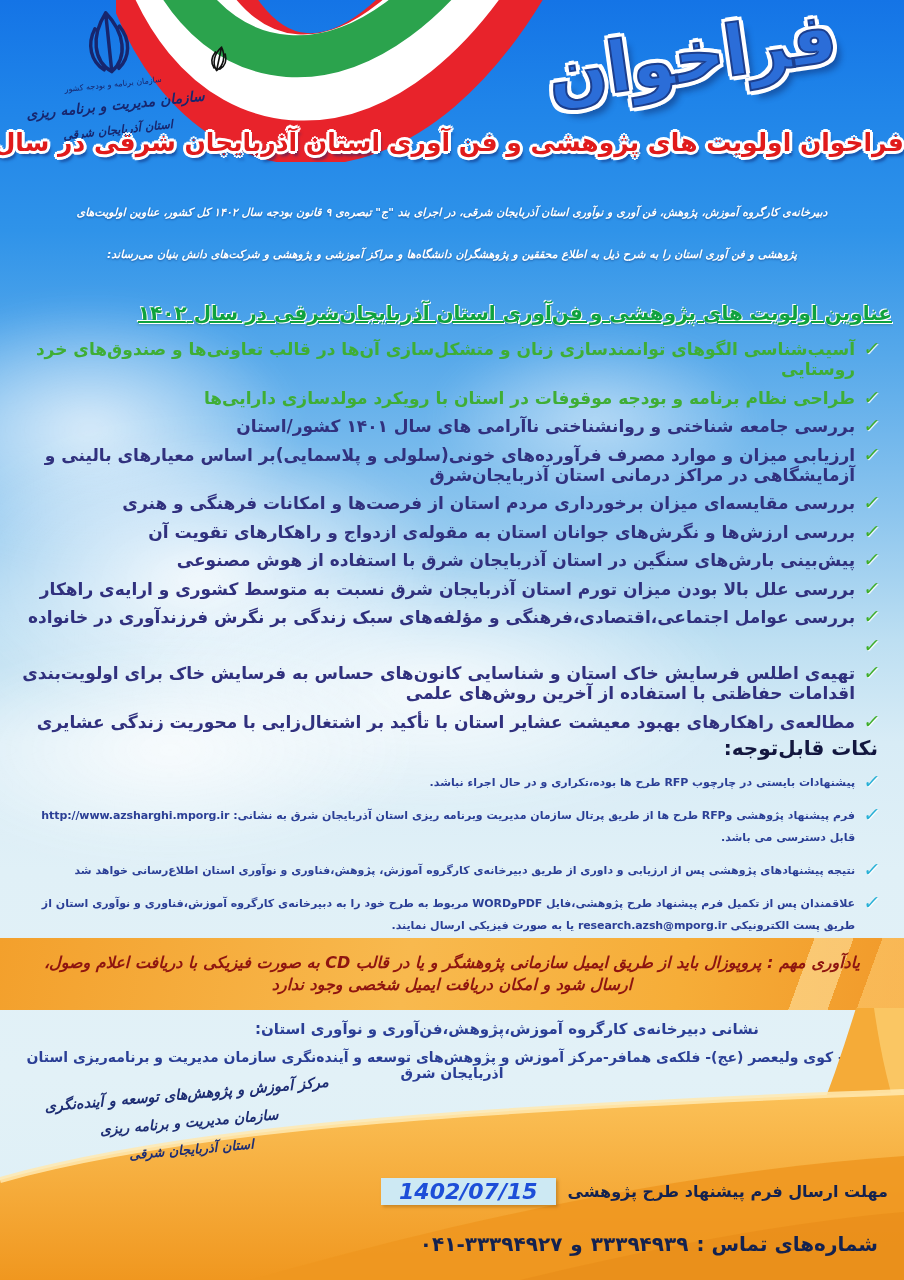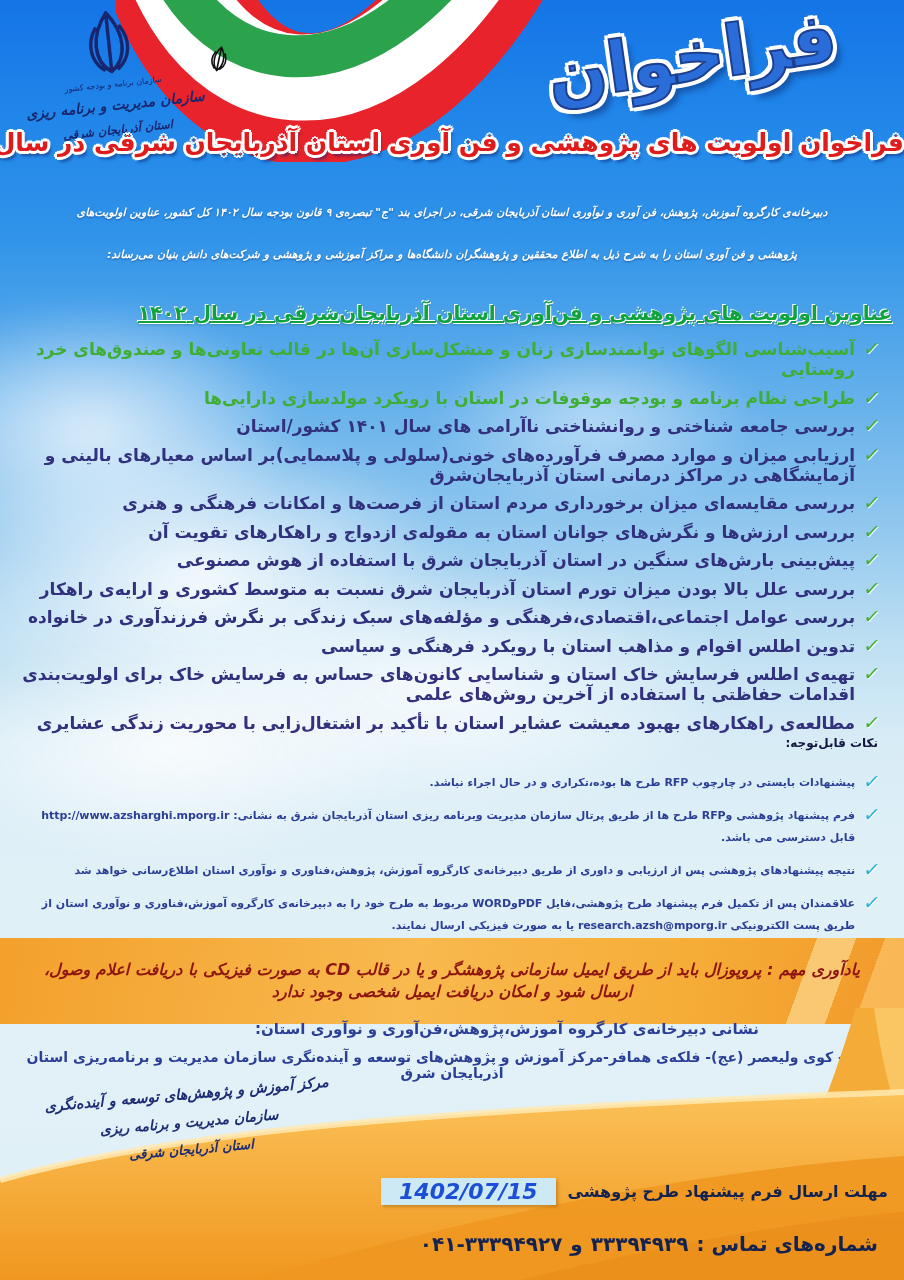--- a/index.html
+++ b/index.html
@@ -53,27 +53,27 @@
     text-shadow:1px 1px 0 #fff,-1px -1px 0 #fff,0 2px 2px rgba(0,60,30,.25);text-decoration:underline;}
 
   .prio-list{position:absolute;top:339px;left:20px;right:24px;direction:rtl;}
   .prow{display:flex;align-items:flex-start;gap:9px;margin-bottom:8.5px;direction:rtl;}
   .check{flex:0 0 auto;font-size:19px;line-height:19px;font-weight:bold;color:#3fae29;
     transform:skewX(-10deg);text-shadow:1px 1px 0 rgba(255,255,255,.8);}
   .prow .txt{font-size:17px;letter-spacing:-.2px;font-weight:600;line-height:20px;color:#31317e;text-align:right;}
   .prow.green .txt{color:#3fae35;}
 
   .notes-head{position:absolute;top:736px;left:9px;right:26px;direction:rtl;text-align:right;
-    font-size:12px;font-weight:bold;color:#13173f;}
+    font-size:20px;font-weight:bold;color:#13173f;}
   .notes-list{position:absolute;top:772px;left:20px;right:24px;direction:rtl;}
   .nrow{display:flex;align-items:flex-start;gap:9px;margin-bottom:11px;direction:rtl;}
   .nrow .check{color:#27b0d6;}
   .nrow .txt{font-size:11px;font-weight:600;line-height:22px;color:#2b3f96;text-align:right;letter-spacing:-.1px;}
 
-  .banner{position:absolute;left:0;right:0;top:938px;height:86px;overflow:hidden;
+  .banner{position:absolute;left:0;right:0;top:938px;height:72px;overflow:hidden;
     background:linear-gradient(100deg,#f3a02c 0%,#f8b94e 45%,#f6ad38 75%,#f1992a 100%);
     display:flex;align-items:center;justify-content:center;}
   .banner::after{content:'';position:absolute;right:-30px;top:-12px;bottom:-12px;width:170px;
     transform:skewX(-20deg);
     background:linear-gradient(90deg,transparent 0 22%,rgba(255,226,160,.6) 22% 45%,transparent 45% 62%,rgba(255,208,120,.55) 62% 100%);}
   .banner .txt{direction:rtl;text-align:center;font-size:16px;font-weight:bold;font-style:italic;
     color:#8e1510;padding:0 28px;line-height:22px;position:relative;z-index:2;}
 
   .address{position:absolute;top:1020px;left:0;right:0;direction:rtl;text-align:center;color:#2b3f96;}
   .address .a1{font-size:15px;font-weight:bold;transform:translateX(55px);}
@@ -167,21 +167,20 @@
     <div class="prow">
         <span class="check">✓</span>
         <span class="txt">بررسی علل بالا بودن میزان تورم استان آذربایجان شرق نسبت به متوسط کشوری و ارایه‌ی راهکار</span>
       </div>
     <div class="prow">
         <span class="check">✓</span>
         <span class="txt">بررسی عوامل اجتماعی،اقتصادی،فرهنگی و مؤلفه‌های سبک زندگی بر نگرش فرزندآوری در خانواده</span>
       </div>
     <div class="prow">
         <span class="check">✓</span>
-        <span class="txt">تدوین اطلس اقوام و مذاهب استان با رویکرد فرهنگی و سیاسی</span>
       </div>
     <div class="prow">
         <span class="check">✓</span>
         <span class="txt">تهیه‌ی اطلس فرسایش خاک استان و شناسایی کانون‌های حساس به فرسایش خاک برای اولویت‌بندی اقدامات حفاظتی با استفاده از آخرین روش‌های علمی</span>
       </div>
     <div class="prow">
         <span class="check">✓</span>
         <span class="txt">مطالعه‌ی راهکارهای بهبود معیشت عشایر استان با تأکید بر اشتغال‌زایی با محوریت زندگی عشایری</span>
       </div>
   </div>

